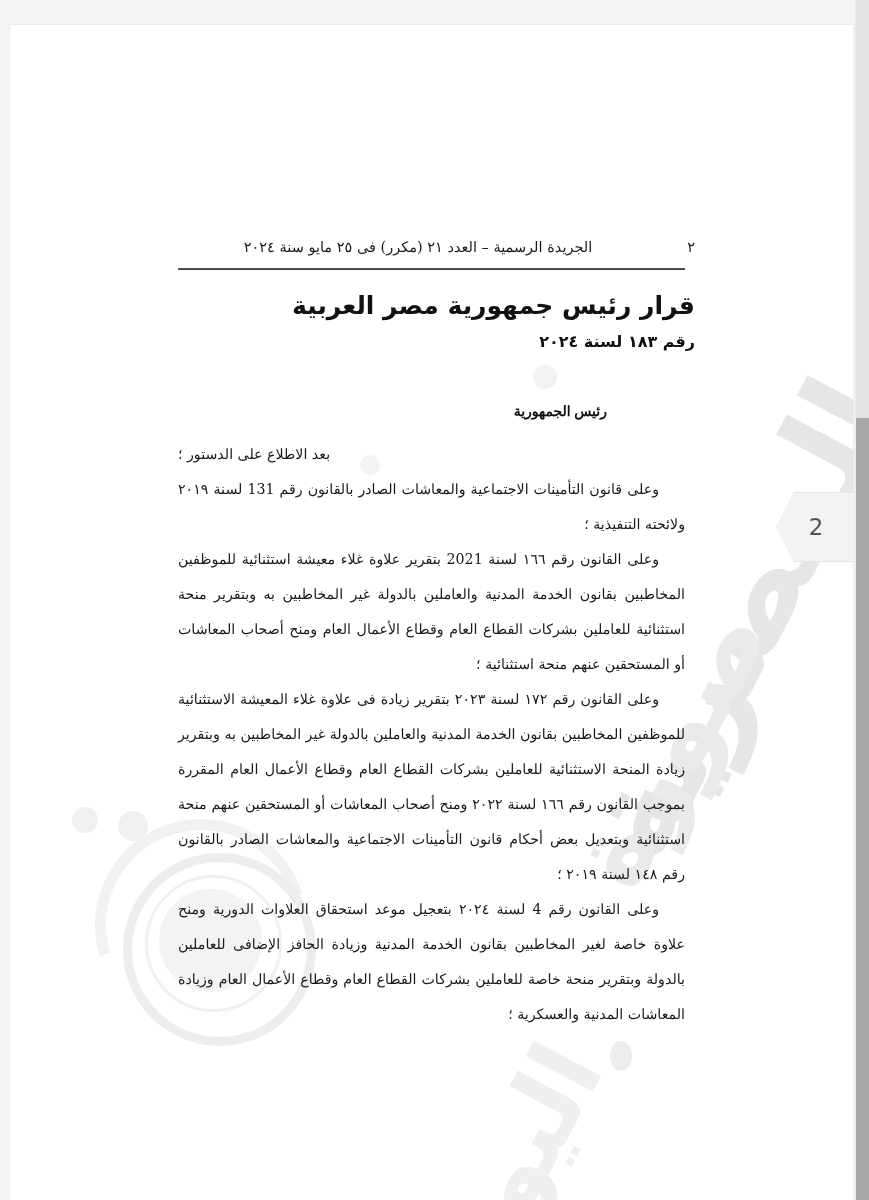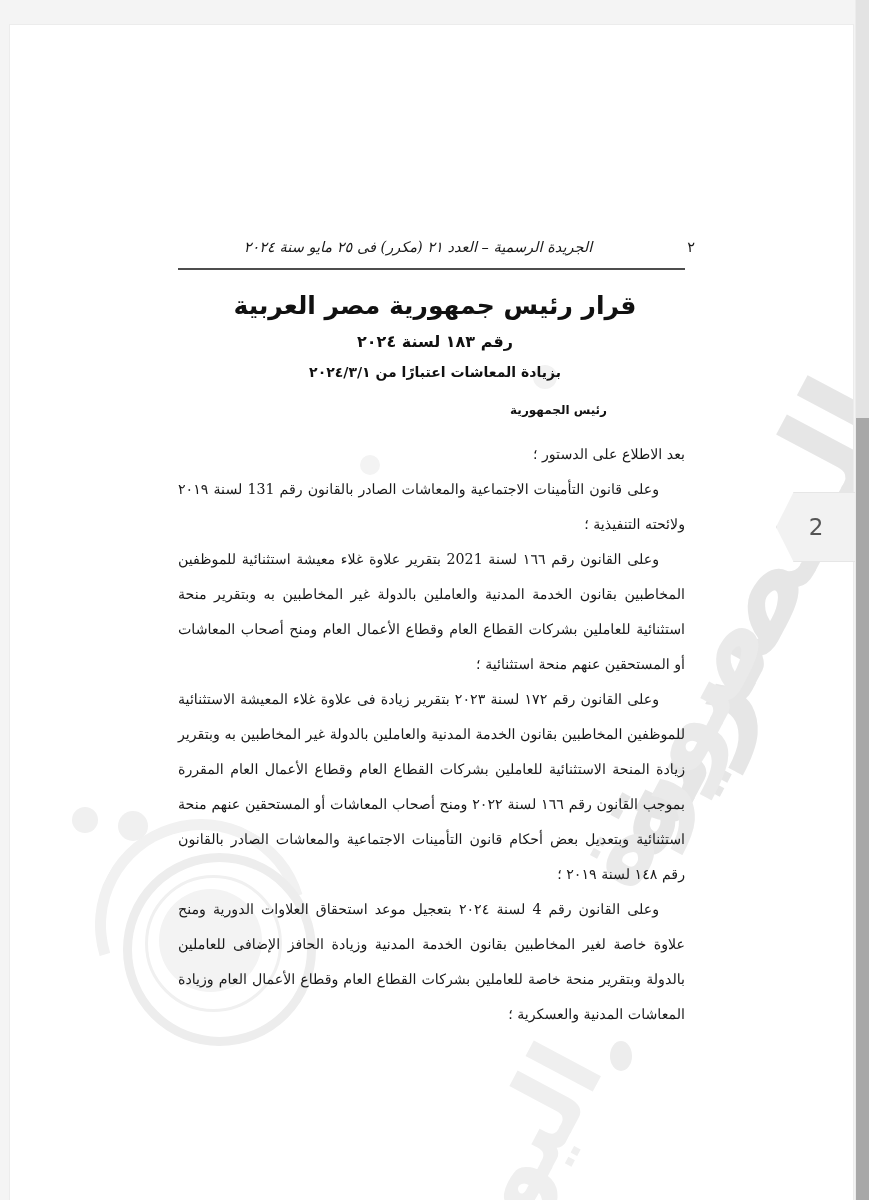--- a/index.html
+++ b/index.html
@@ -128,66 +128,65 @@
   }
   #doc-header .pageno {
     position: absolute;
     right: 0;
     top: 0;
     font-size: 14.5px;
   }
   #doc-header .htext {
     display: inline-block;
     margin-right: 34px;
-    font-style: italic;
   }
   #header-rule {
     position: absolute;
     right: 168px;
     top: 243px;
     width: 507px;
     height: 2px;
     background: #4d4d4d;
   }
 
   
   .title-block {
     position: absolute;
     right: 158px;
     width: 520px;
-    text-align: center;
+    text-align: right;
     direction: rtl;
     color: #111;
     font-family: "DejaVu Sans", "Liberation Sans", sans-serif;
     font-weight: 700;
   }
   #title-main  { top: 266px; font-size: 25px; letter-spacing: 0px; }
   #title-num   { top: 307px; font-size: 16px; }
   #title-sub   { top: 339px; font-size: 14px; }
-  #signatory   { top: 378px; font-size: 12px; text-align: right; padding-right: 88px; box-sizing: border-box; }
+  #signatory   { top: 378px; font-size: 14px; text-align: right; padding-right: 88px; box-sizing: border-box; font-family: Liberation Serif, serif; }
 
   
   #body {
     position: absolute;
     right: 168px;
     top: 412px;
     width: 507px;
     direction: rtl;
     font-family: "DejaVu Serif", "Liberation Serif", serif;
     font-size: 14.2px;
     line-height: 35px;
     color: #181818;
   }
   #body p {
     margin: 0;
     text-align: justify;
     text-justify: inter-word;
     text-indent: 26px;
   }
-  #body p.center    { text-align: right; text-indent: 0; }
+  #body p.center    { text-align: left; text-indent: 0; }
 
   
   #page-chip {
     position: absolute;
     left: 776px;
     top: 492px;
     width: 78px;
     height: 68px;
     background: #f2f2f2;
     border: 1px solid #e6e6e6;
@@ -254,21 +253,20 @@
     </div>
 
     <div id="doc-header">
       <span class="pageno">٢</span>
       <span class="htext">الجريدة الرسمية – العدد ٢١ (مكرر) فى ٢٥ مايو سنة ٢٠٢٤</span>
     </div>
     <div id="header-rule"></div>
 
     <div class="title-block" id="title-main">قرار رئيس جمهورية مصر العربية</div>
     <div class="title-block" id="title-num">رقم ١٨٣ لسنة ٢٠٢٤</div>
-    <div class="title-block" id="title-sub">بزيادة المعاشات اعتبارًا من ٢٠٢٤/٣/١</div>
     <div class="title-block" id="signatory">رئيس الجمهورية</div>
 
     <div id="body">
       <p class="center">بعد الاطلاع على الدستور ؛</p>
       <p>وعلى قانون التأمينات الاجتماعية والمعاشات الصادر بالقانون رقم 131 لسنة ٢٠١٩ ولائحته التنفيذية ؛</p>
       <p>وعلى القانون رقم ١٦٦ لسنة 2021 بتقرير علاوة غلاء معيشة استثنائية للموظفين المخاطبين بقانون الخدمة المدنية والعاملين بالدولة غير المخاطبين به وبتقرير منحة استثنائية للعاملين بشركات القطاع العام وقطاع الأعمال العام ومنح أصحاب المعاشات أو المستحقين عنهم منحة استثنائية ؛</p>
       <p>وعلى القانون رقم ١٧٢ لسنة ٢٠٢٣ بتقرير زيادة فى علاوة غلاء المعيشة الاستثنائية للموظفين المخاطبين بقانون الخدمة المدنية والعاملين بالدولة غير المخاطبين به وبتقرير زيادة المنحة الاستثنائية للعاملين بشركات القطاع العام وقطاع الأعمال العام المقررة بموجب القانون رقم ١٦٦ لسنة ٢٠٢٢ ومنح أصحاب المعاشات أو المستحقين عنهم منحة استثنائية وبتعديل بعض أحكام قانون التأمينات الاجتماعية والمعاشات الصادر بالقانون رقم ١٤٨ لسنة ٢٠١٩ ؛</p>
       <p>وعلى القانون رقم 4 لسنة ٢٠٢٤ بتعجيل موعد استحقاق العلاوات الدورية ومنح علاوة خاصة لغير المخاطبين بقانون الخدمة المدنية وزيادة الحافز الإضافى للعاملين بالدولة وبتقرير منحة خاصة للعاملين بشركات القطاع العام وقطاع الأعمال العام وزيادة المعاشات المدنية والعسكرية ؛</p>
     </div>
 

